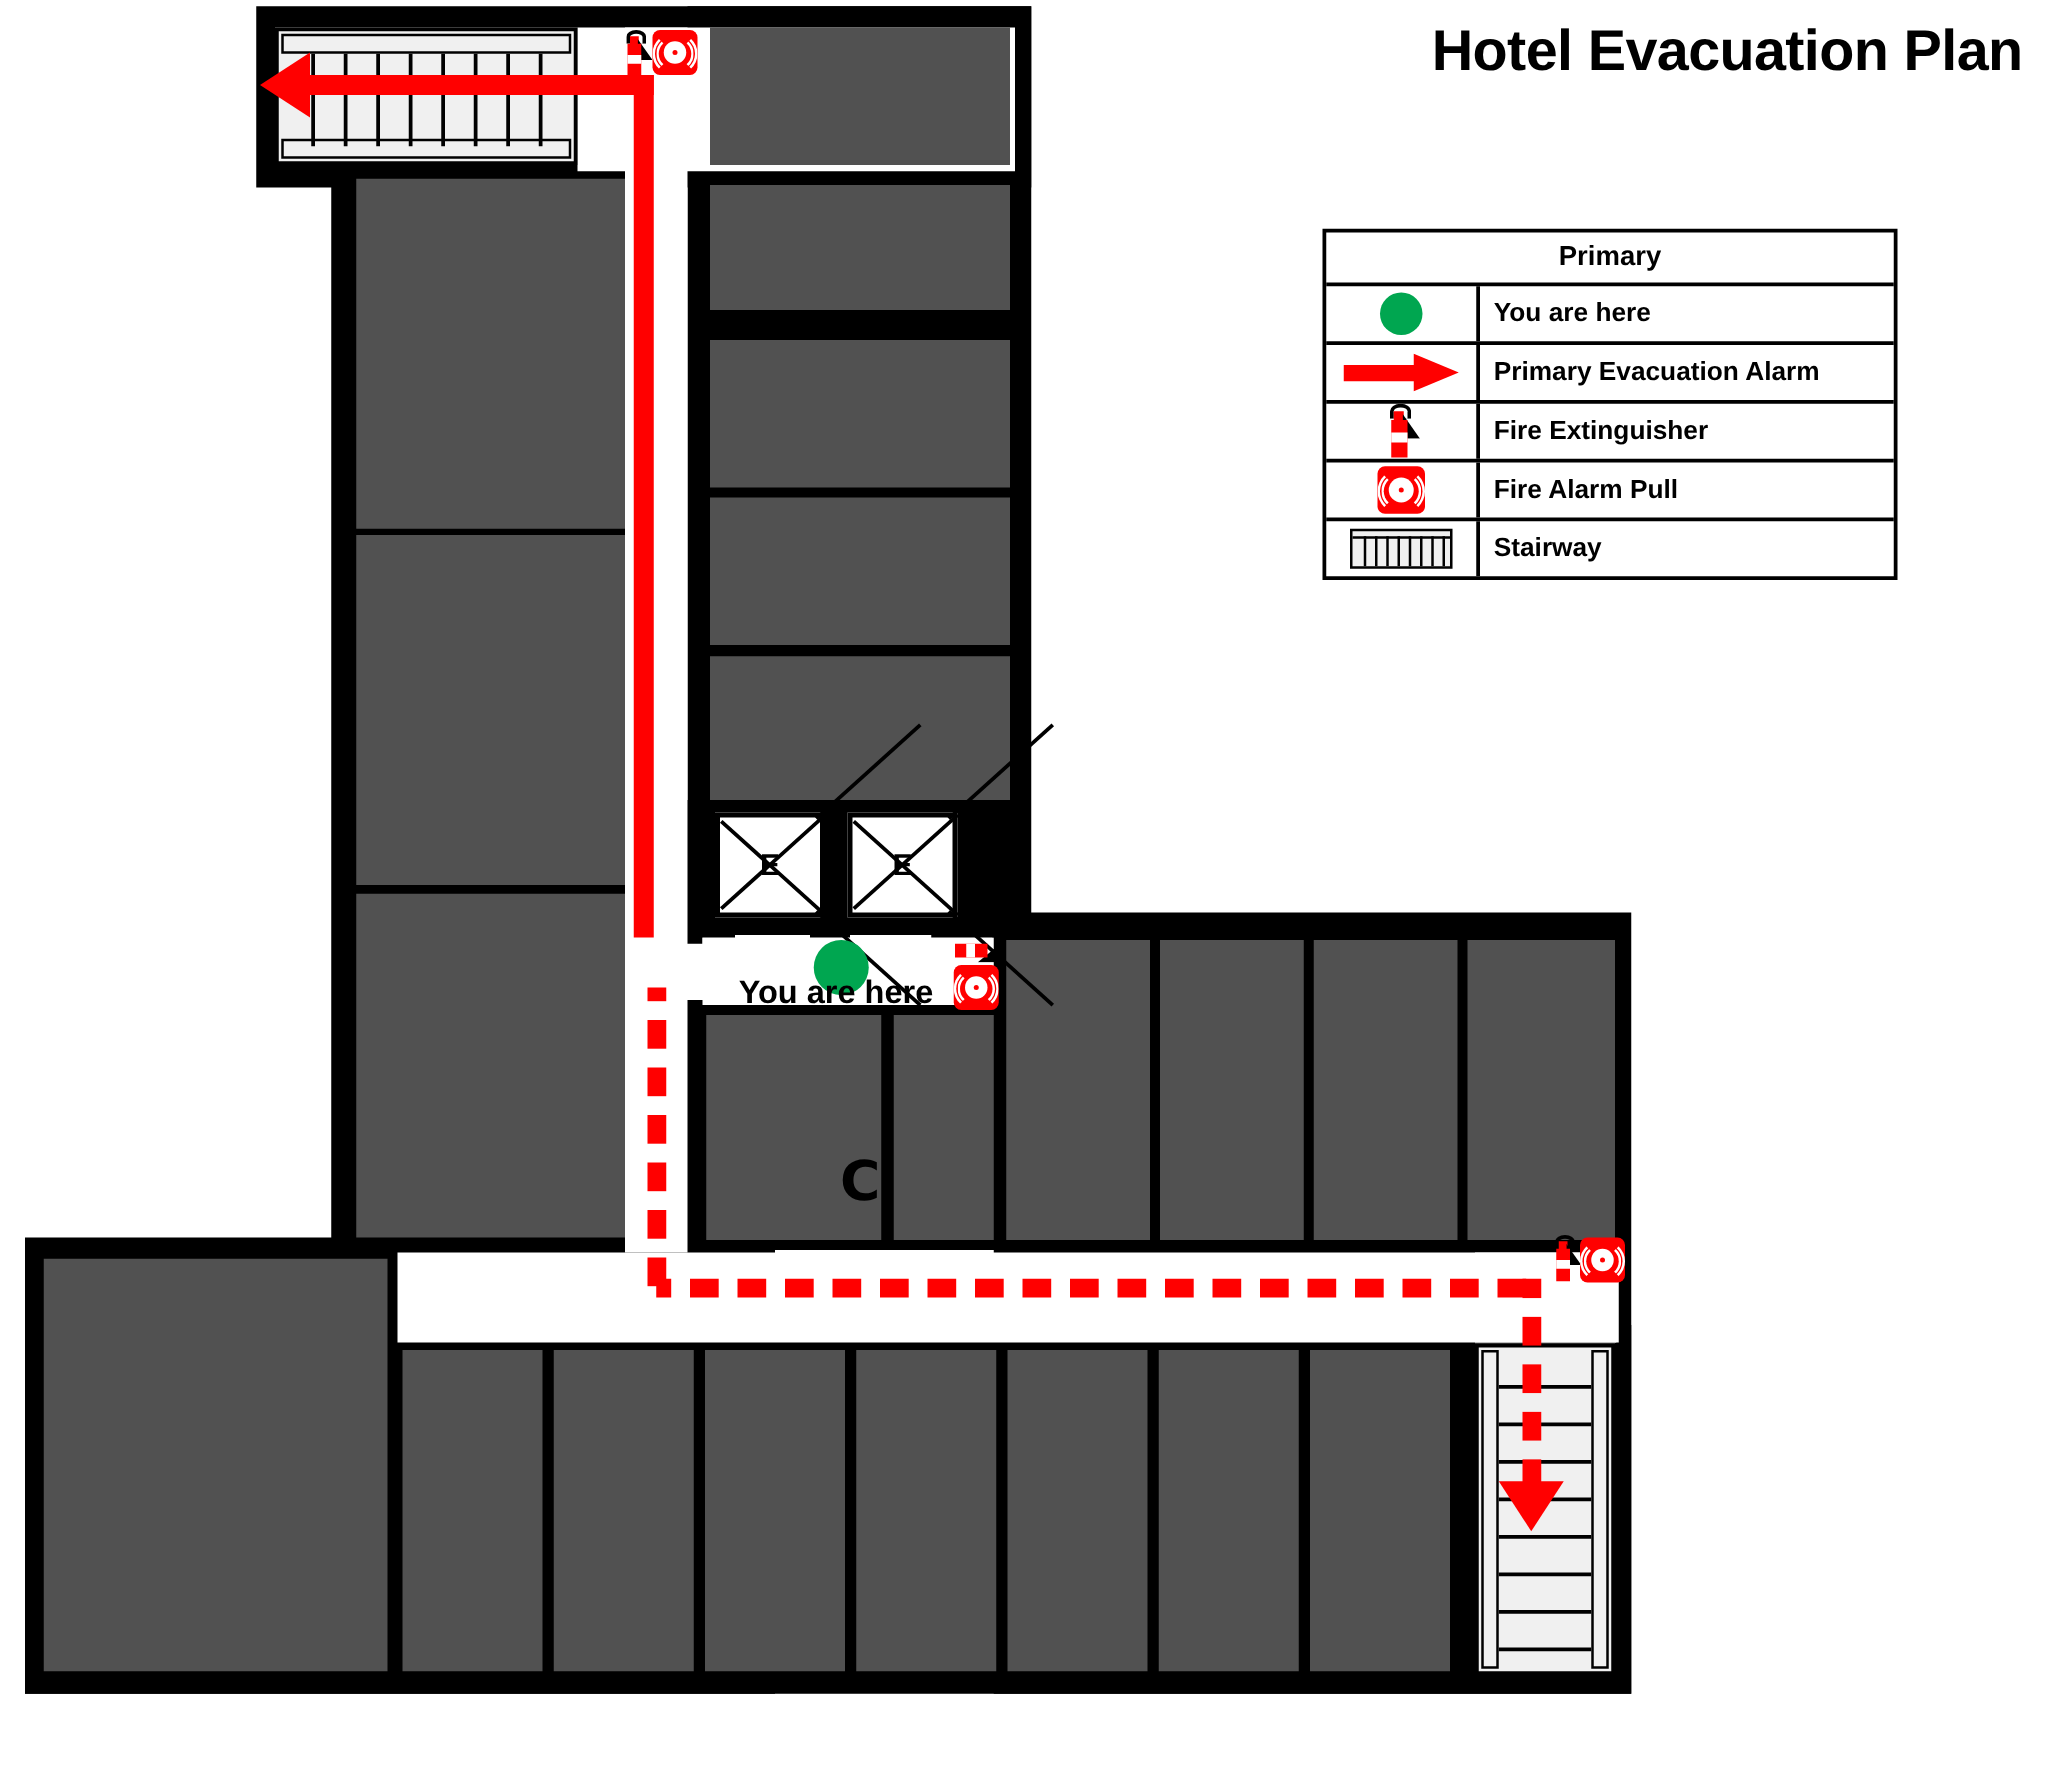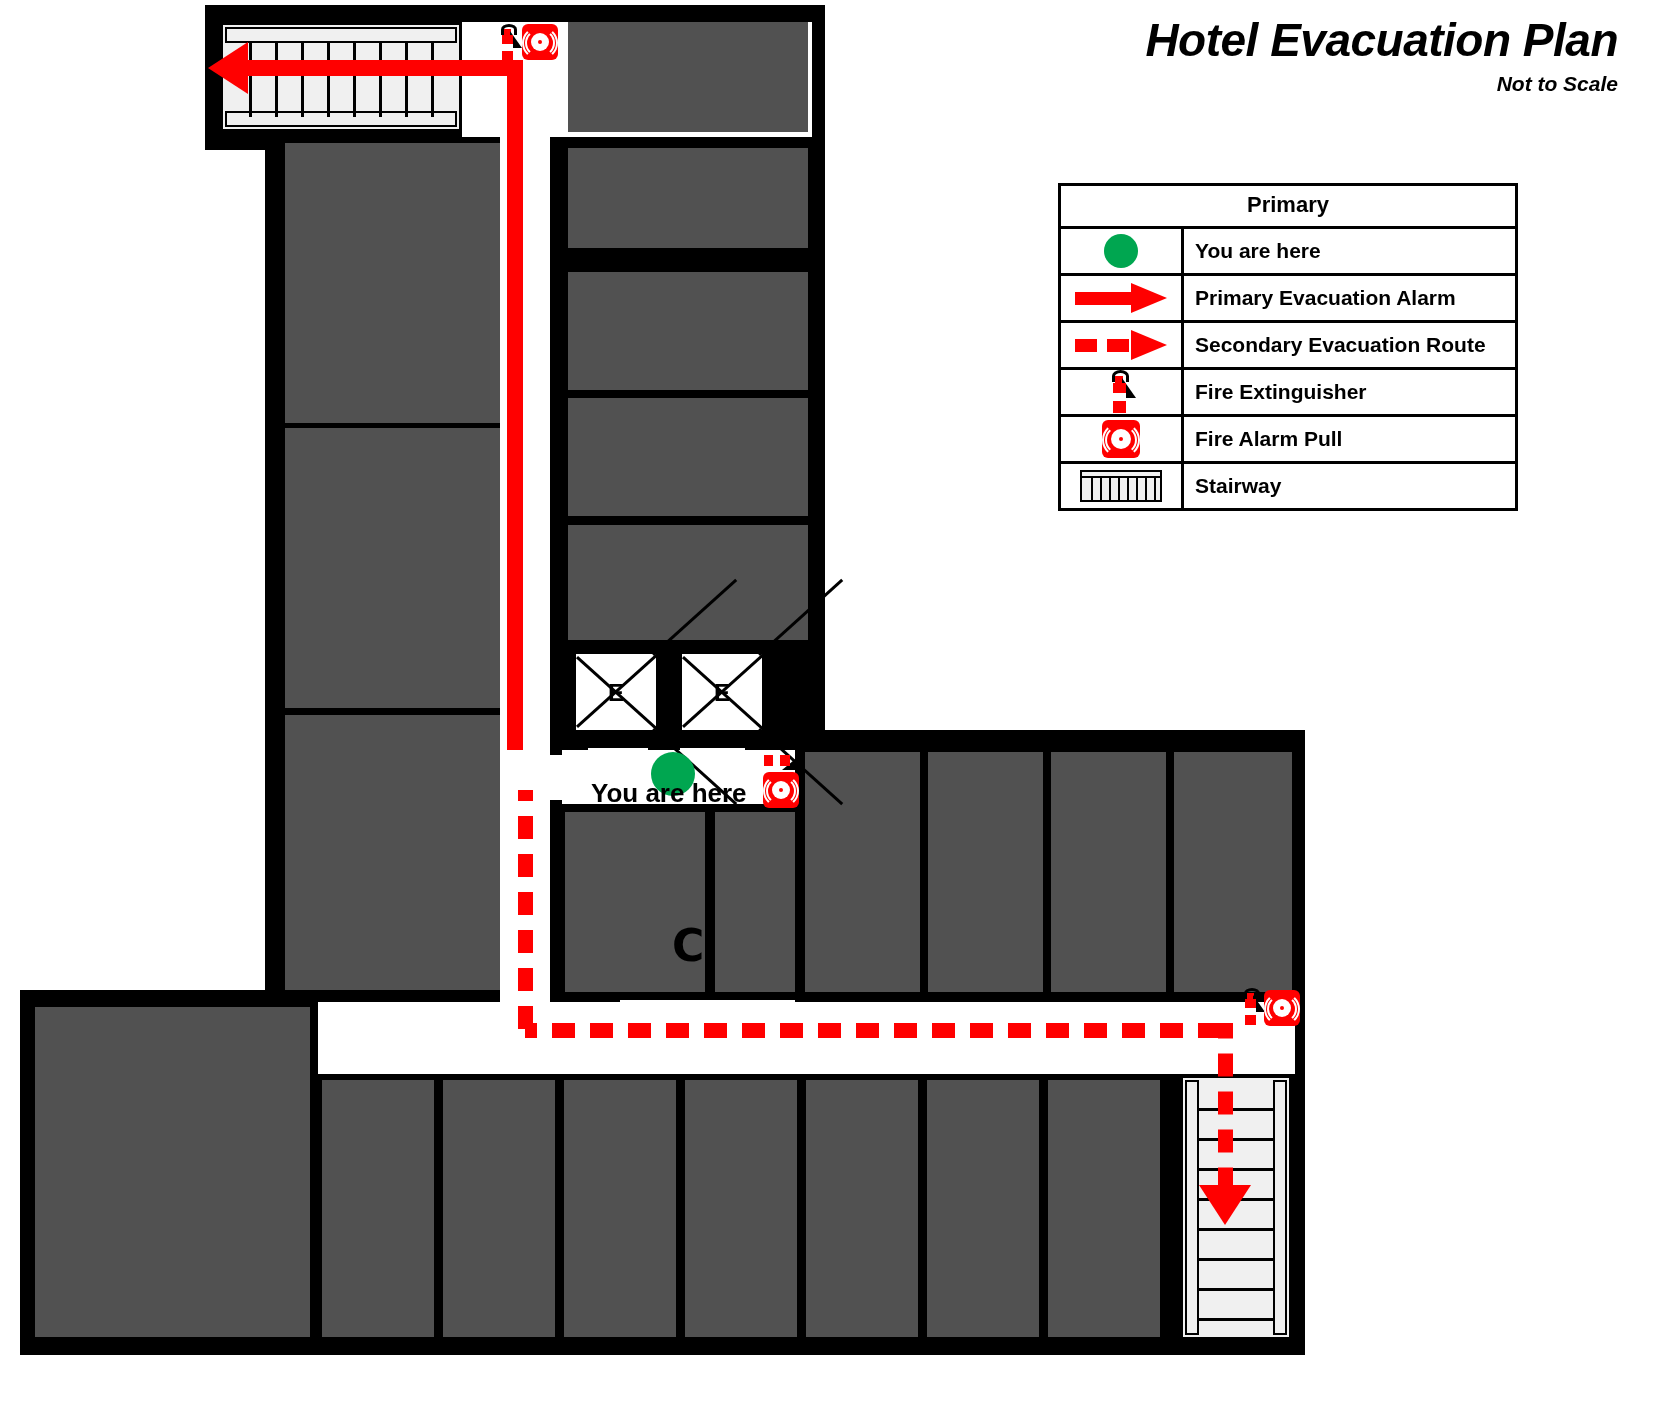--- a/index.html
+++ b/index.html
@@ -1,21 +1,21 @@
 <!DOCTYPE html>
 <html><head>
 <meta charset="utf-8">
 <style>
   html,body{margin:0;padding:0;background:#ffffff;}
   body{width:1654px;height:1420px;overflow:hidden;
        font-family:"Liberation Sans", sans-serif;}
   #stage{position:relative;width:1654px;height:1420px;background:#ffffff;}
 
   
-  #title-block{position:absolute;right:36px;top:16px;text-align:right;font-style:italic;}
+  #title-block{position:absolute;right:36px;top:16px;text-align:right;}
   #plan-title{font-size:46px;font-weight:bold;color:#000;letter-spacing:-0.5px;
               line-height:1.05;white-space:nowrap;}
   #plan-subtitle{font-size:21px;font-weight:bold;color:#000;margin-top:8px;}
 
   
   #legend{position:absolute;left:1058px;top:183px;width:460px;
           border:3px solid #000;background:#fff;box-sizing:border-box;}
   .legend-head{border-bottom:3px solid #000;text-align:center;
                font-size:22px;font-weight:bold;padding:6px 0 8px;color:#000;}
   .legend-row{display:flex;align-items:stretch;border-bottom:3px solid #000;}
@@ -94,21 +94,20 @@
   .extH .horn{position:absolute;background:#000;
               clip-path:polygon(100% 0, 100% 100%, 0 100%);}
 </style>
 </head>
 <body>
 
 <div id="stage">
 
   <div id="title-block">
     <div id="plan-title">Hotel Evacuation Plan</div>
-    <div id="plan-subtitle">Not to Scale</div>
   </div>
 
   <div id="legend">
     <div class="legend-head">Primary</div>
 
     <div class="legend-row">
       <div class="legend-sym">
         <div class="sym-dot"></div>
       </div>
       <div class="legend-lbl">You are here</div>
@@ -117,30 +116,20 @@
     <div class="legend-row">
       <div class="legend-sym">
         <div class="sym-arrow-solid">
             <div class="bar"></div>
             <div class="head"></div>
           </div>
       </div>
       <div class="legend-lbl">Primary Evacuation Alarm</div>
     </div>
 
-    <div class="legend-row">
-      <div class="legend-sym">
-        <div class="sym-arrow-dash">
-          <div class="d" style="left:0;width:22px;"></div>
-          <div class="d" style="left:32px;width:22px;"></div>
-          <div class="head"></div>
-        </div>
-      </div>
-      <div class="legend-lbl">Secondary Evacuation Route</div>
-    </div>
 
     <div class="legend-row">
       <div class="legend-sym">
         <div class="ext" style="position:relative;width:34px;height:44px;">
           <div class="hook" style="left:8px;top:0px;width:11px;height:9px;"></div>
           <div class="neck" style="left:11px;top:6px;width:8px;height:8px;"></div>
           <div class="horn" style="left:18px;top:8px;width:14px;height:20px;"></div>
           <div class="body" style="left:9px;top:13px;width:13px;height:30px;"></div>
           <div class="band" style="left:9px;top:23px;width:13px;height:8px;"></div>
         </div>

